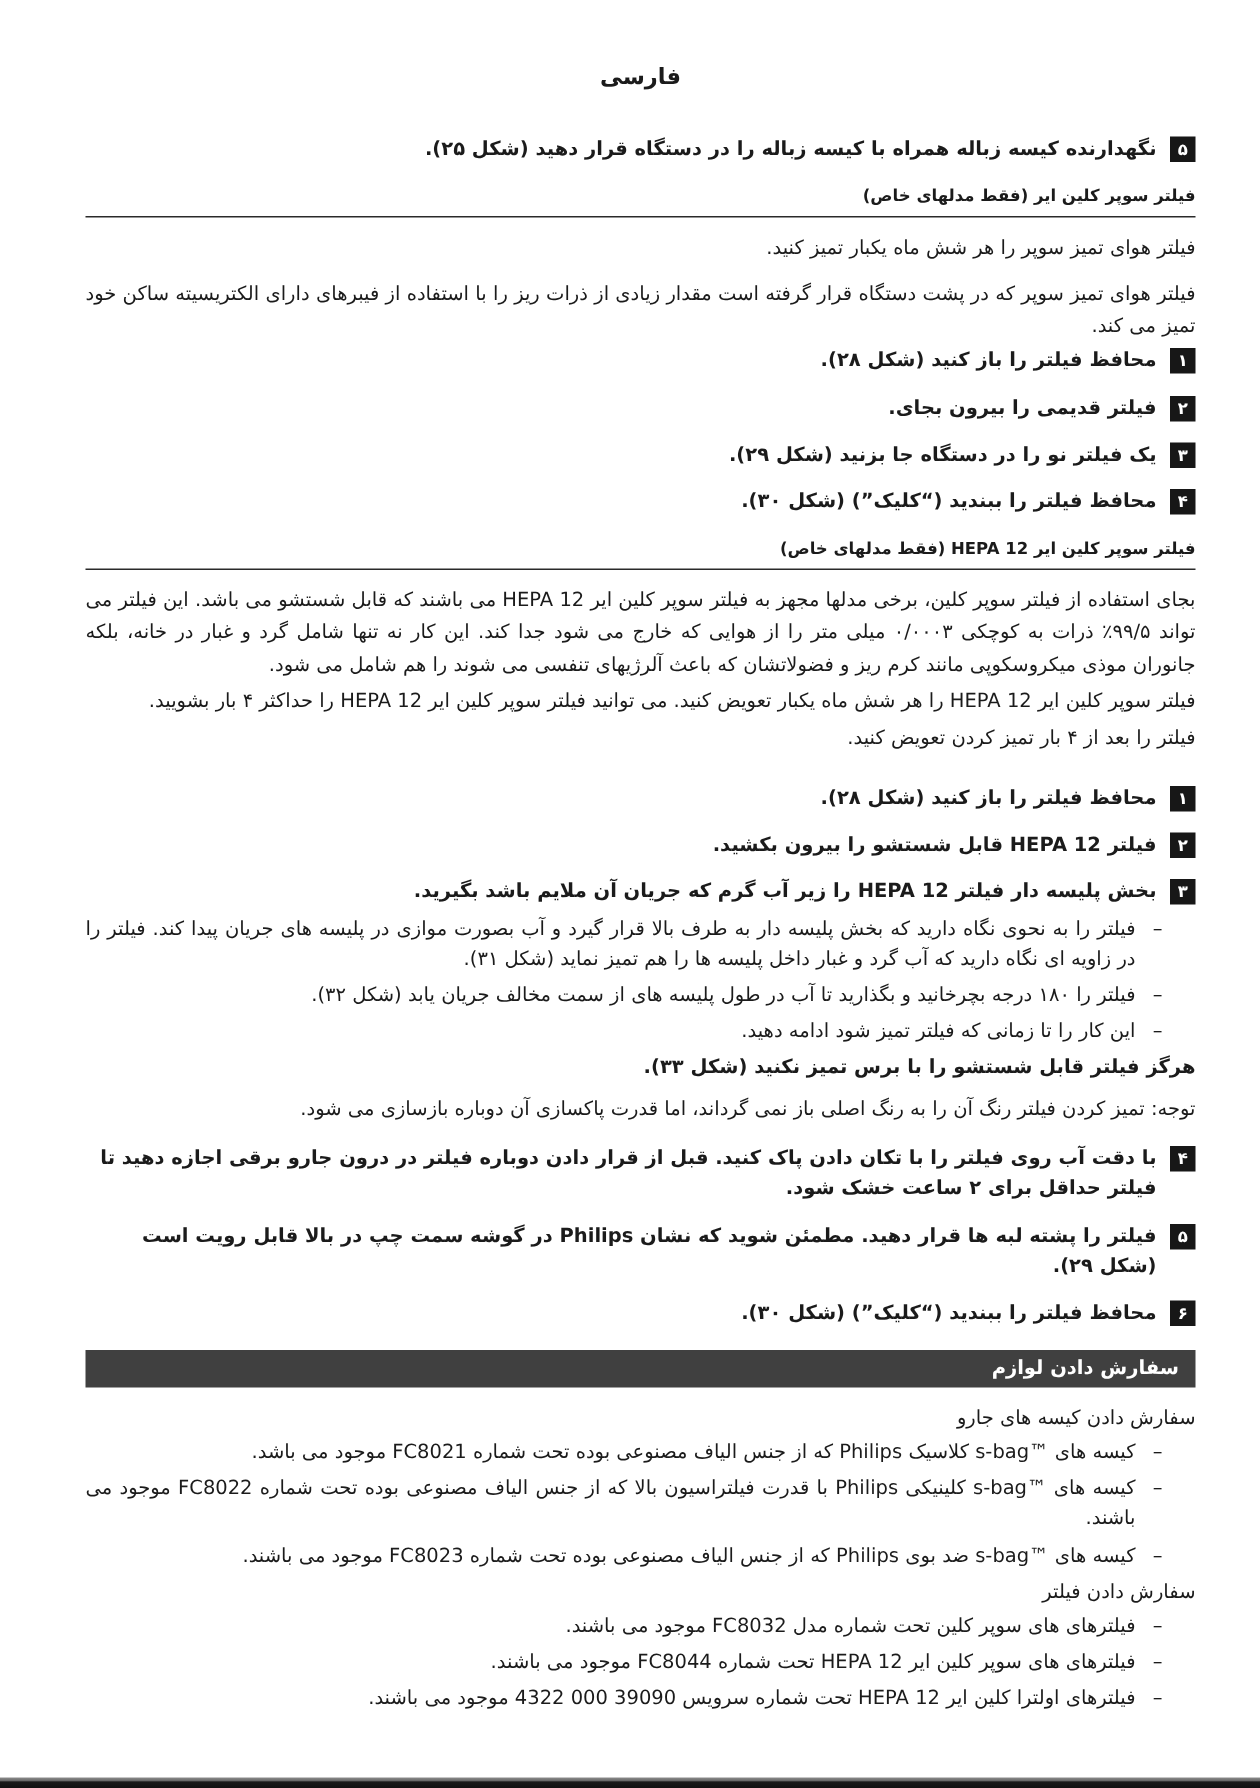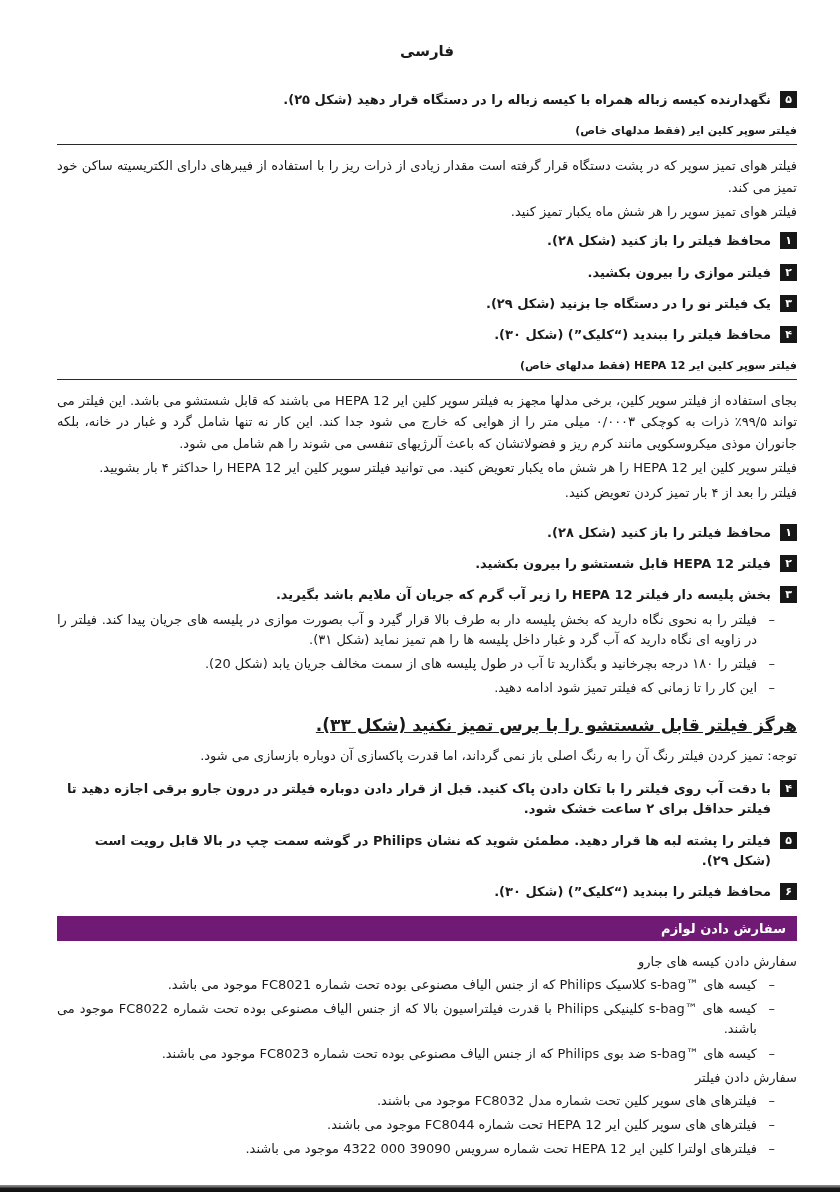--- a/index.html
+++ b/index.html
@@ -39,28 +39,28 @@
     text-align:justify;text-align-last:right;
   }
   .dash-item{
     display:flex;align-items:flex-start;
     font-size:13px;line-height:1.55;margin:1px 0 4px 0;
     padding-right:22px;
   }
   .dash-marker{flex:0 0 auto;width:18px;}
   .dash-text{flex:1;text-align:justify;text-align-last:right;}
   .warning{
-    font-size:17px;font-weight:bold;text-decoration:underline;
-    text-align:right;margin:17px 0 11px 0;
+    font-size:13px;font-weight:bold;
+    text-align:right;margin:6px 0 11px 0;
   }
   .note{
     font-size:13px;margin:0 0 13px 0;line-height:1.55;
   }
   .section-bar{
-    background:#701a75;color:#ffffff;
+    background:#404040;color:#ffffff;
     font-size:13px;font-weight:bold;text-align:right;
     padding:5px 11px;margin:14px 0 11px 0;
   }
   .subheading{
     font-size:13px;margin:2px 0 3px 0;line-height:1.55;
   }
   .bottom-strip{
     position:absolute;left:0;right:0;bottom:0;height:7px;
     background:linear-gradient(to bottom,#8d8d8d 0px,#6b6b6b 2px,#1a1a1a 3px,#111111 100%);
   }
@@ -72,30 +72,30 @@
 
   <div class="lang-title">فارسی</div>
 
   <div class="step">
     <span class="stepnum">۵</span>
     <span class="steptext">نگهدارنده کیسه زباله همراه با کیسه زباله را در دستگاه قرار دهید (شکل ۲۵).</span>
   </div>
 
   <div class="rule-heading">فیلتر سوپر کلین ایر (فقط مدلهای خاص)</div>
 
+  <p class="body-p" style="margin-bottom:9px;">فیلتر هوای تمیز سوپر را هر شش ماه یکبار تمیز کنید.</p>
   <p class="body-p">فیلتر هوای تمیز سوپر که در پشت دستگاه قرار گرفته است مقدار زیادی از ذرات ریز را با استفاده از فیبرهای دارای الکتریسیته ساکن خود تمیز می کند.</p>
-  <p class="body-p" style="margin-bottom:9px;">فیلتر هوای تمیز سوپر را هر شش ماه یکبار تمیز کنید.</p>
 
   <div class="step">
     <span class="stepnum">۱</span>
     <span class="steptext">محافظ فیلتر را باز کنید (شکل ۲۸).</span>
   </div>
   <div class="step">
     <span class="stepnum">۲</span>
-    <span class="steptext">فیلتر موازی را بیرون بکشید.</span>
+    <span class="steptext">فیلتر قدیمی را بیرون بجای.</span>
   </div>
   <div class="step">
     <span class="stepnum">۳</span>
     <span class="steptext">یک فیلتر نو  را در دستگاه جا بزنید (شکل ۲۹).</span>
   </div>
   <div class="step">
     <span class="stepnum">۴</span>
     <span class="steptext">محافظ فیلتر را ببندید (“کلیک”) (شکل ۳۰).</span>
   </div>
 
@@ -117,21 +117,21 @@
     <span class="stepnum">۳</span>
     <span class="steptext">بخش پلیسه دار فیلتر ‪HEPA 12‬ را زیر آب گرم که جریان آن ملایم باشد بگیرید.</span>
   </div>
 
   <div class="dash-item">
     <span class="dash-marker">–</span>
     <span class="dash-text">فیلتر را به نحوی نگاه دارید که بخش پلیسه دار به طرف بالا قرار گیرد و آب بصورت موازی در پلیسه های جریان پیدا کند. فیلتر را در زاویه ای نگاه دارید که آب گرد و غبار داخل پلیسه ها را هم تمیز نماید (شکل ۳۱).</span>
   </div>
   <div class="dash-item">
     <span class="dash-marker">–</span>
-    <span class="dash-text">فیلتر را ۱۸۰ درجه بچرخانید و بگذارید تا آب در طول پلیسه های از سمت مخالف جریان یابد (شکل 20).</span>
+    <span class="dash-text">فیلتر را ۱۸۰ درجه بچرخانید و بگذارید تا آب در طول پلیسه های از سمت مخالف جریان یابد (شکل ۳۲).</span>
   </div>
   <div class="dash-item">
     <span class="dash-marker">–</span>
     <span class="dash-text">این کار را تا زمانی که فیلتر تمیز شود ادامه دهید.</span>
   </div>
 
   <div class="warning">هرگز فیلتر قابل شستشو را با برس تمیز نکنید (شکل ۳۳).</div>
 
   <div class="note">توجه: تمیز کردن فیلتر رنگ آن  را به رنگ اصلی  باز نمی گرداند، اما قدرت پاکسازی آن دوباره بازسازی می شود.</div>
 

